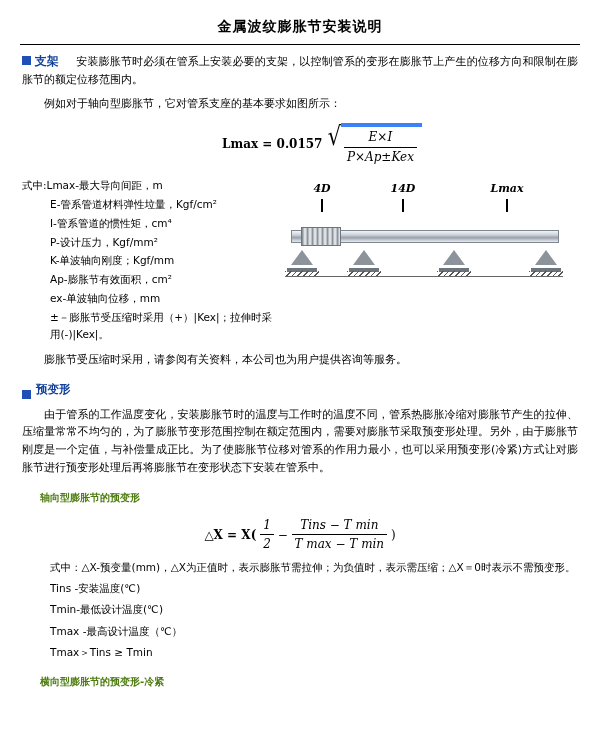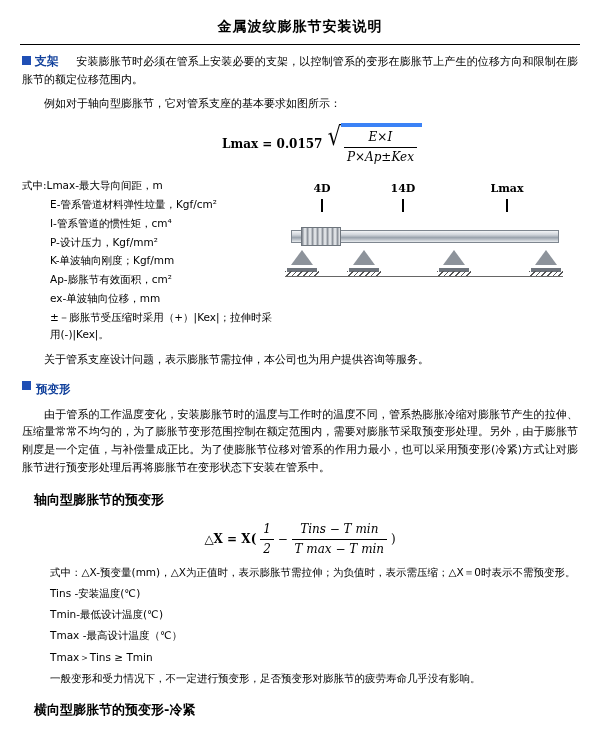--- a/index.html
+++ b/index.html
@@ -47,37 +47,37 @@
     text-align: justify;
     font-size: 11px;
     line-height: 1.6;
   }
   .para.noindent { text-indent: 0; }
   .sec-head {
     margin: 12px 0 2px 0;
     font-size: 11.5px;
     font-weight: bold;
     display: flex;
-    align-items: flex-start;
+    align-items: flex-end;
     gap: 5px;
     color: #0f3f9e;
   }
   .sq {
     display: inline-block;
     width: 9px;
     height: 9px;
     background: #1f4fb5;
     flex: 0 0 auto;
   }
   .sec-head .label { color: #11409b; }
   .subsec {
-    color: #000000;
+    color: #4d7c0f;
     font-weight: bold;
-    font-size: 13px;
-    margin: 14px 0 4px 12px;
+    font-size: 10px;
+    margin: 14px 0 4px 18px;
   }
   .formula-box {
     text-align: center;
     margin: 10px 0 6px 0;
   }
   .formula-inline {
     display: inline-block;
     font-family: "DejaVu Serif", "Liberation Serif", serif;
     font-size: 12px;
     margin-left: 44px;
@@ -134,21 +134,21 @@
     height: 22px;
     font-family: "DejaVu Serif", "Liberation Serif", serif;
     font-size: 11px;
     font-weight: bold;
   }
   .dim {
     position: absolute;
     top: 0;
     text-align: center;
   }
-  .dim .lbl { display: block; }
+  .dim .lbl { display: block; font-style: italic; }
   .dim .bar {
     position: relative;
     height: 7px;
     border-left: 1px solid #000;
     border-right: 1px solid #000;
   }
   .dim .bar:after {
     content: "";
     position: absolute;
     top: 3px; left: 0; right: 0;
@@ -303,21 +303,21 @@
               <div class="tri"></div>
                 <div class="base"></div>
                 <div class="hatch"></div>
             </div>
             <div class="ground"></div>
           </div>
         </div>
       </div>
     </div>
 
-    <div class="para">关于管系支座设计问题，表示膨胀节需拉伸，本公司也为用户提供咨询等服务。</div>
+    <div class="para">膨胀节受压缩时采用，请参阅有关资料，本公司也为用户提供咨询等服务。</div>
 
     <div class="sec-head">
       <span class="sq"></span>
       <span class="label">预变形</span>
     </div>
 
     <div class="para">由于管系的工作温度变化，安装膨胀节时的温度与工作时的温度不同，管系热膨胀冷缩对膨胀节产生的拉伸、压缩量常常不均匀的，为了膨胀节变形范围控制在额定范围内，需要对膨胀节采取预变形处理。另外，由于膨胀节刚度是一个定值，与补偿量成正比。为了使膨胀节位移对管系的作用力最小，也可以采用预变形(冷紧)方式让对膨胀节进行预变形处理后再将膨胀节在变形状态下安装在管系中。</div>
 
     <div class="subsec">轴向型膨胀节的预变形</div>
 
@@ -333,18 +333,17 @@
         <span class="den">T max − T min</span>
       </span>
       <span>)</span>
     </div>
 
     <div class="note-row">式中：△X-预变量(mm)，△X为正值时，表示膨胀节需拉伸；为负值时，表示需压缩；△X＝0时表示不需预变形。</div>
     <div class="note-row">Tins -安装温度(℃)</div>
     <div class="note-row">Tmin-最低设计温度(℃)</div>
     <div class="note-row">Tmax -最高设计温度（℃）</div>
     <div class="note-row">Tmax＞Tins ≥ Tmin</div>
-    <div class="note-row">一般变形和受力情况下，不一定进行预变形，足否预变形对膨胀节的疲劳寿命几乎没有影响。</div>
 
     <div class="subsec">横向型膨胀节的预变形-冷紧</div>
 
   </div>
 </div>
 
 </body></html>

